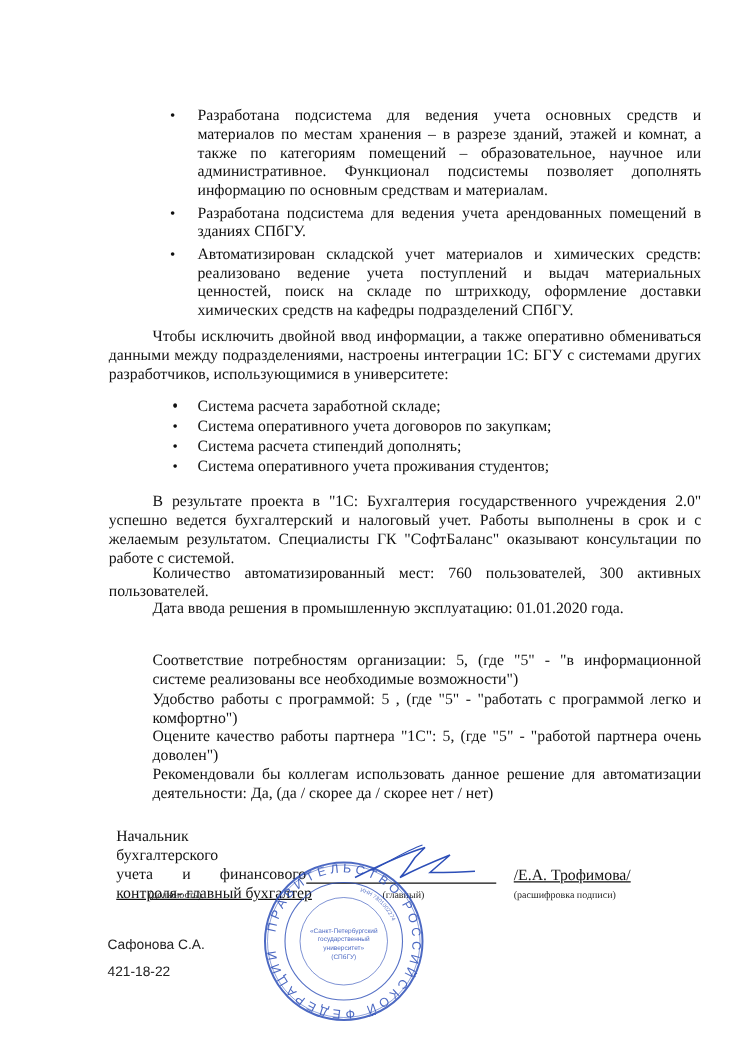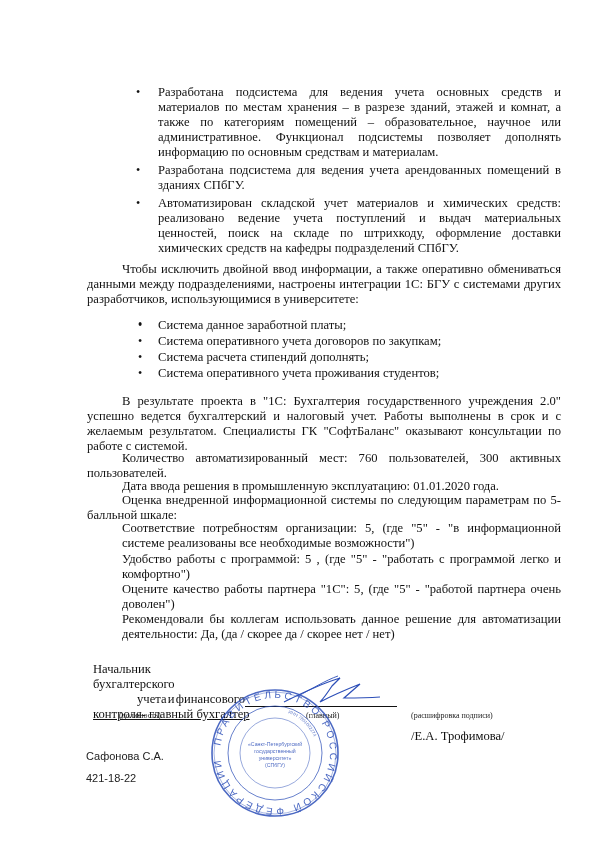--- a/index.html
+++ b/index.html
@@ -36,60 +36,59 @@
     <li class="just">
       <span class="dot" style="left:-22px;">•</span>
       <span>Автоматизирован складской учет материалов и химических средств: реализовано ведение учета поступлений и выдач материальных ценностей, поиск на складе по штрихкоду, оформление доставки химических средств на кафедры подразделений СПбГУ.</span>
     </li>
   </ul>
 
   <div class="blk txt just" style="left:87px; top:262px; width:474px; text-indent:35px;">Чтобы исключить двойной ввод информации, а также оперативно обмениваться данными между подразделениями, настроены интеграции 1С: БГУ с системами других разработчиков, использующимися в университете:</div>
 
   <ul class="bullets txt" style="left:158px; top:317px; width:400px;">
     <li style="margin-bottom:1px;"><span class="dot" style="left:-20px;">•</span></li>
-    <li style="margin-bottom:1px;"><span class="dot" style="left:-20px;">•</span><span>Система данное заработной платы;</span></li>
+    <li style="margin-bottom:1px;"><span class="dot" style="left:-20px;">•</span><span>Система расчета заработной складе;</span></li>
     <li style="margin-bottom:1px;"><span class="dot" style="left:-20px;">•</span><span>Система оперативного учета договоров по закупкам;</span></li>
     <li style="margin-bottom:1px;"><span class="dot" style="left:-20px;">•</span><span>Система расчета стипендий дополнять;</span></li>
     <li><span class="dot" style="left:-20px;">•</span><span>Система оперативного учета проживания студентов;</span></li>
   </ul>
 
   <div class="blk txt just" style="left:87px; top:394px; width:474px; text-indent:35px;">В результате проекта в "1С: Бухгалтерия государственного учреждения 2.0" успешно ведется бухгалтерский и налоговый учет. Работы выполнены в срок и с желаемым результатом. Специалисты ГК "СофтБаланс" оказывают консультации по работе с системой.</div>
   <div class="blk txt just" style="left:87px; top:451px; width:474px; text-indent:35px;">Количество автоматизированный мест: 760 пользователей, 300 активных пользователей.</div>
   <div class="blk txt" style="left:87px; top:479px; width:474px; text-indent:35px;">Дата ввода решения в промышленную эксплуатацию: 01.01.2020 года.</div>
-  <div class="blk txt just" style="left:87px; top:493px; width:474px; text-indent:35px;">Оценка внедренной информационной системы по следующим параметрам по 5-балльной шкале:</div>
 
   <div class="blk txt just" style="left:122px; top:521px; width:439px;">Соответствие потребностям организации: 5, (где "5" - "в информационной системе реализованы все необходимые возможности")</div>
   <div class="blk txt just" style="left:122px; top:552px; width:439px;">Удобство работы с программой: 5 , (где "5" - "работать с программой легко и комфортно")</div>
   <div class="blk txt just" style="left:122px; top:582px; width:439px;">Оцените качество работы партнера "1С": 5, (где "5" - "работой партнера очень доволен")</div>
   <div class="blk txt just" style="left:122px; top:612px; width:439px;">Рекомендовали бы коллегам использовать данное решение для автоматизации деятельности: Да, (да / скорее да / скорее нет / нет)</div>
 
   <div class="blk" style="left:290px; top:637px; font-size:10px; color:#333;">`</div>
 
   <div class="blk txt" style="left:93px; top:662px; width:152px;">
     <div style="display:flex; justify-content:flex-start;">
       <span style="word-spacing:30px;">Начальник бухгалтерского</span>
     </div>
-    <div style="display:flex; justify-content:space-between;margin-left:44px;">
+    <div style="display:flex; justify-content:space-between;">
       <span>учета</span>
       <span>и</span>
       <span>финансового</span>
     </div>
     <div style="text-decoration:underline; white-space:nowrap;">контроля- главный бухгалтер</div>
   </div>
   <div class="blk sig-small" style="left:119px; top:711px;">(должность)</div>
 
   <div class="blk" style="left:245px; top:706px; width:152px; border-top:1px solid #111;"></div>
   <div class="blk sig-small" style="left:306px; top:711px;">(главный)</div>
 
   <svg class="blk" style="left:280px; top:672px;" width="110" height="38" viewBox="0 0 110 38">
     <path d="M4 30 C 20 22, 40 12, 60 6 L 52 14 C 48 20, 44 26, 40 30 C 55 22, 70 16, 80 12 L 64 26 C 74 26, 86 26, 100 25" fill="none" stroke="#2d4fb8" stroke-width="1.2"></path>
     <path d="M18 24 C 30 18, 46 8, 58 4" fill="none" stroke="#2d4fb8" stroke-width="0.9"></path>
   </svg>
 
-  <div class="blk txt" style="left:411px; top:693px; margin-top:36px;">/Е.А. Трофимова/</div>
+  <div class="blk txt" style="left:411px; top:693px; text-decoration:underline;">/Е.А. Трофимова/</div>
   <div class="blk sig-small" style="left:411px; top:711px;">(расшифровка подписи)</div>
 
   <svg class="stamp" viewBox="0 0 130 130">
     <defs>
       <path id="outerArc" d="M 65,65 m -55,0 a 55,55 0 1,1 110,0 a 55,55 0 1,1 -110,0"></path>
       <path id="innerArc" d="M 65,65 m -42,0 a 42,42 0 1,1 84,0 a 42,42 0 1,1 -84,0"></path>
     </defs>
     <circle cx="65" cy="65" r="63" fill="none" stroke="#2d4fb8" stroke-width="1.6" opacity="0.85"></circle>
     <circle cx="65" cy="65" r="61" fill="none" stroke="#2d4fb8" stroke-width="0.6" opacity="0.7"></circle>
     <circle cx="65" cy="65" r="47" fill="none" stroke="#2d4fb8" stroke-width="0.9" opacity="0.8"></circle>

